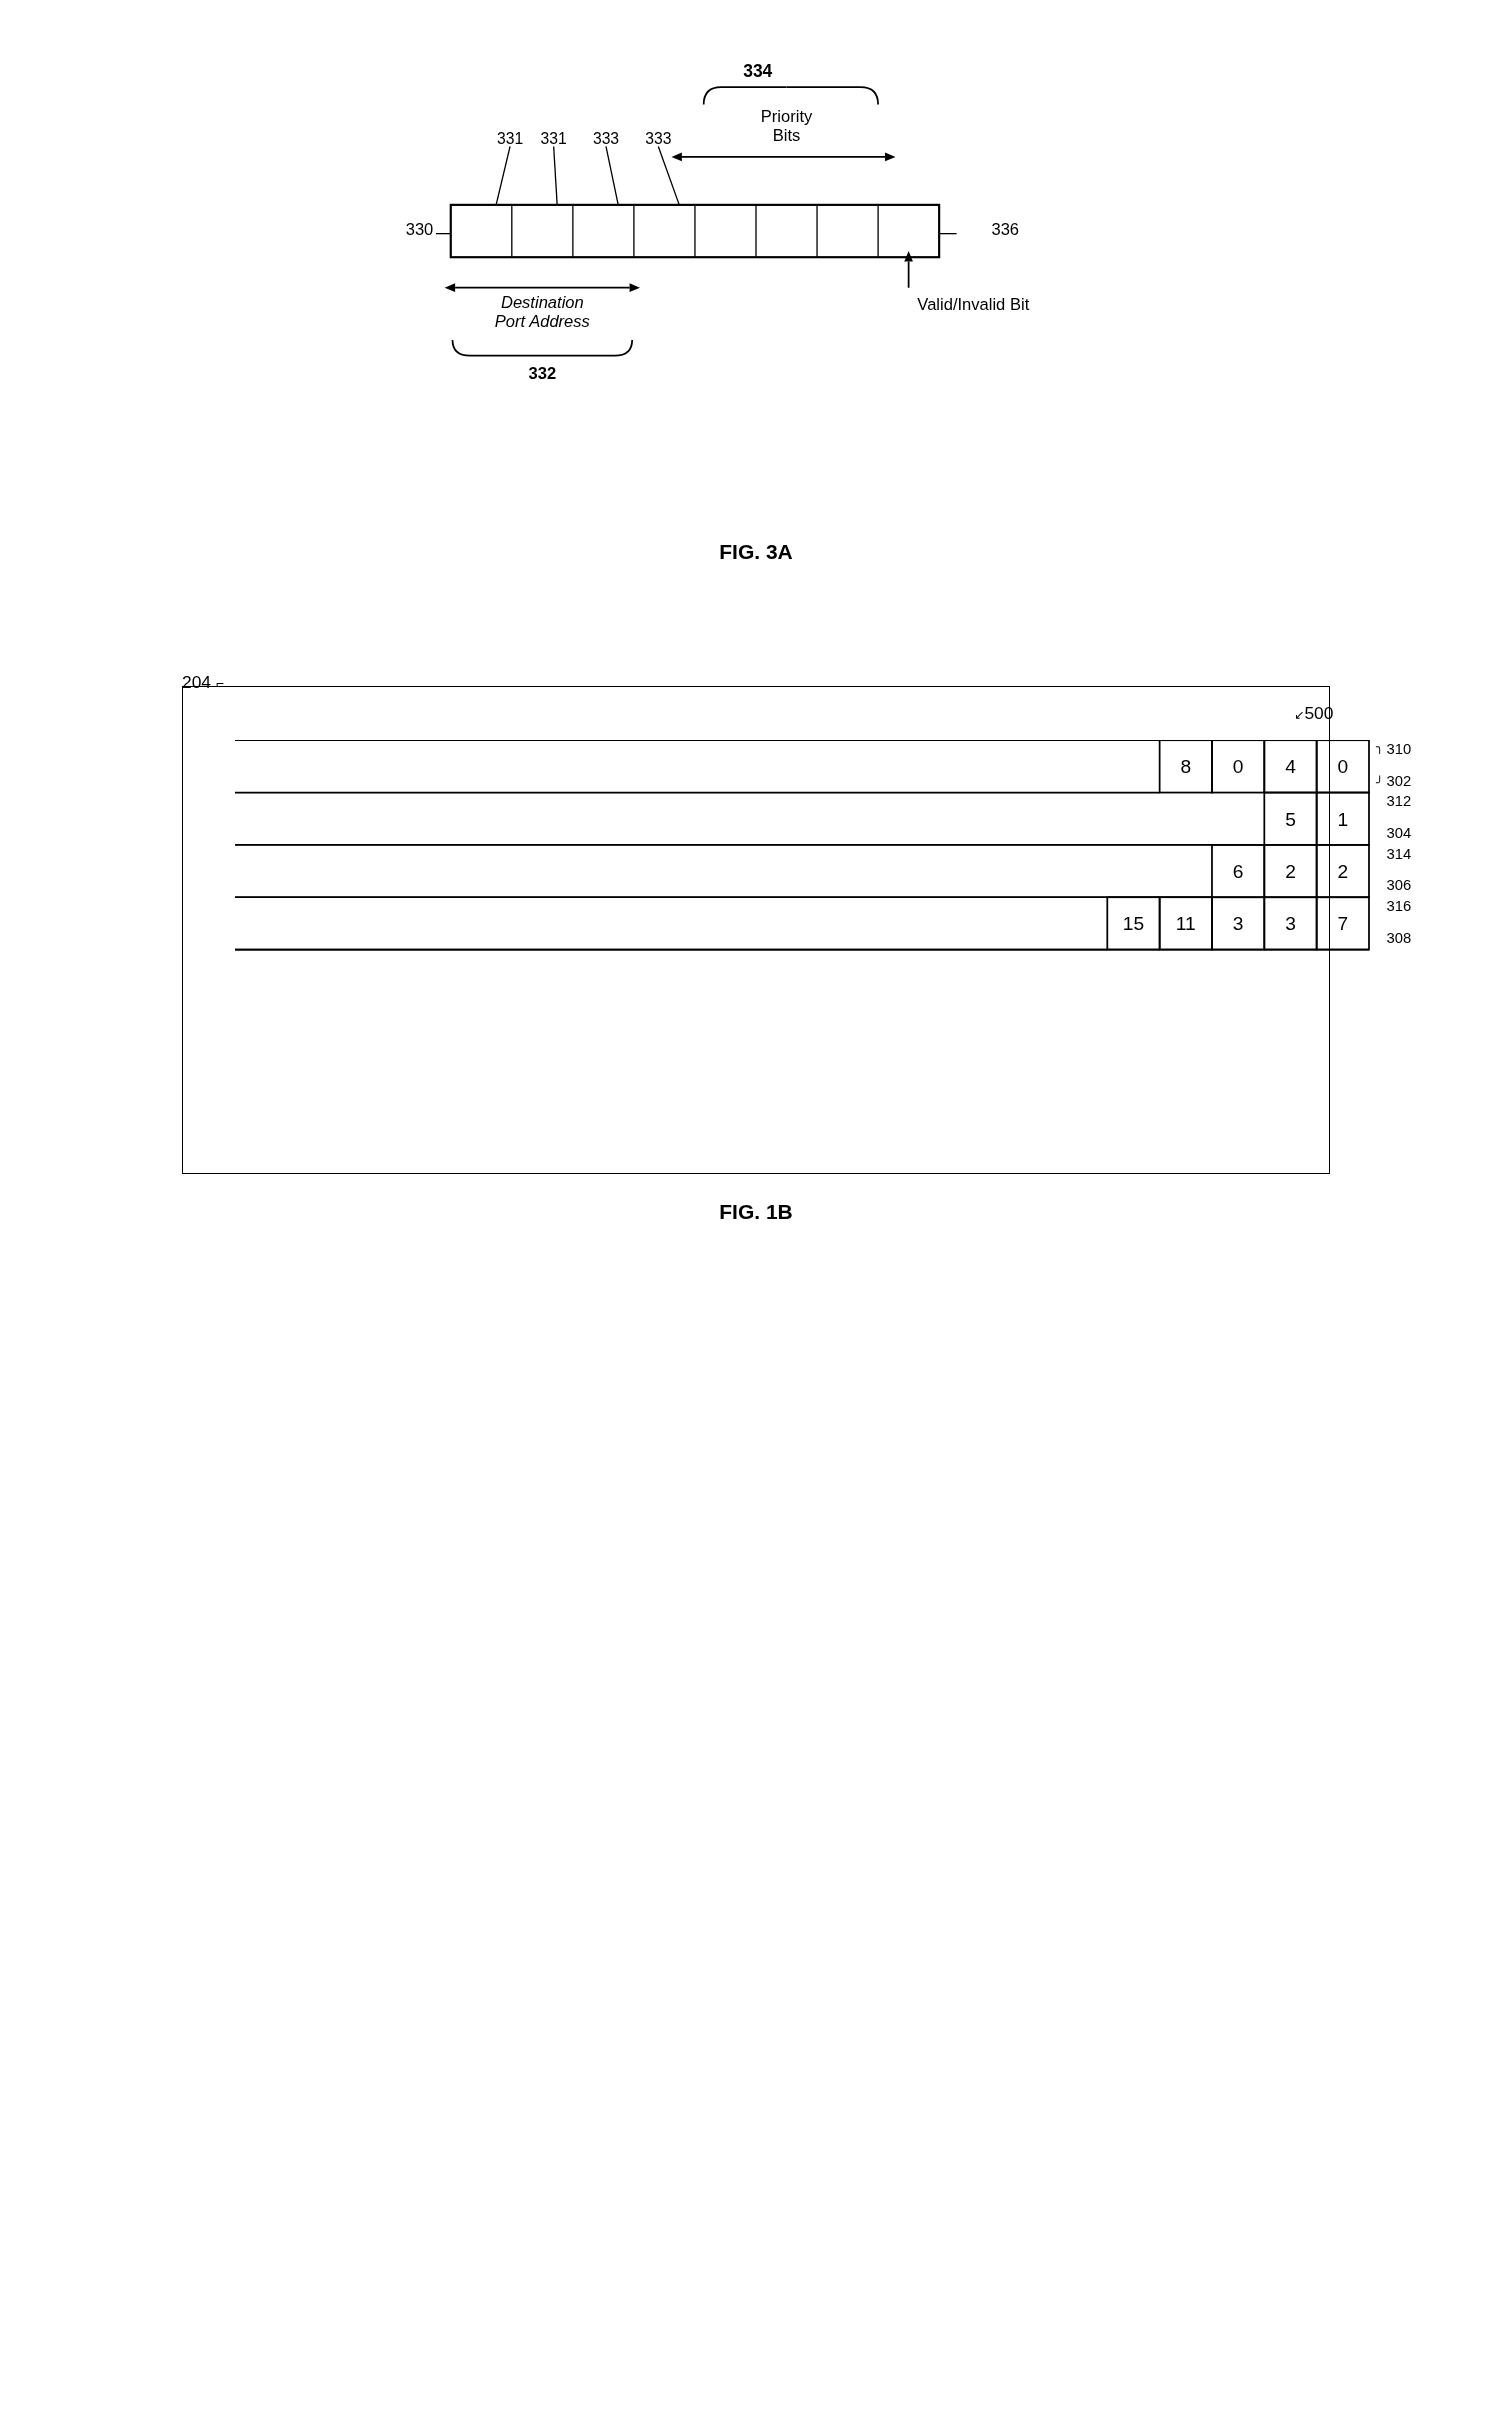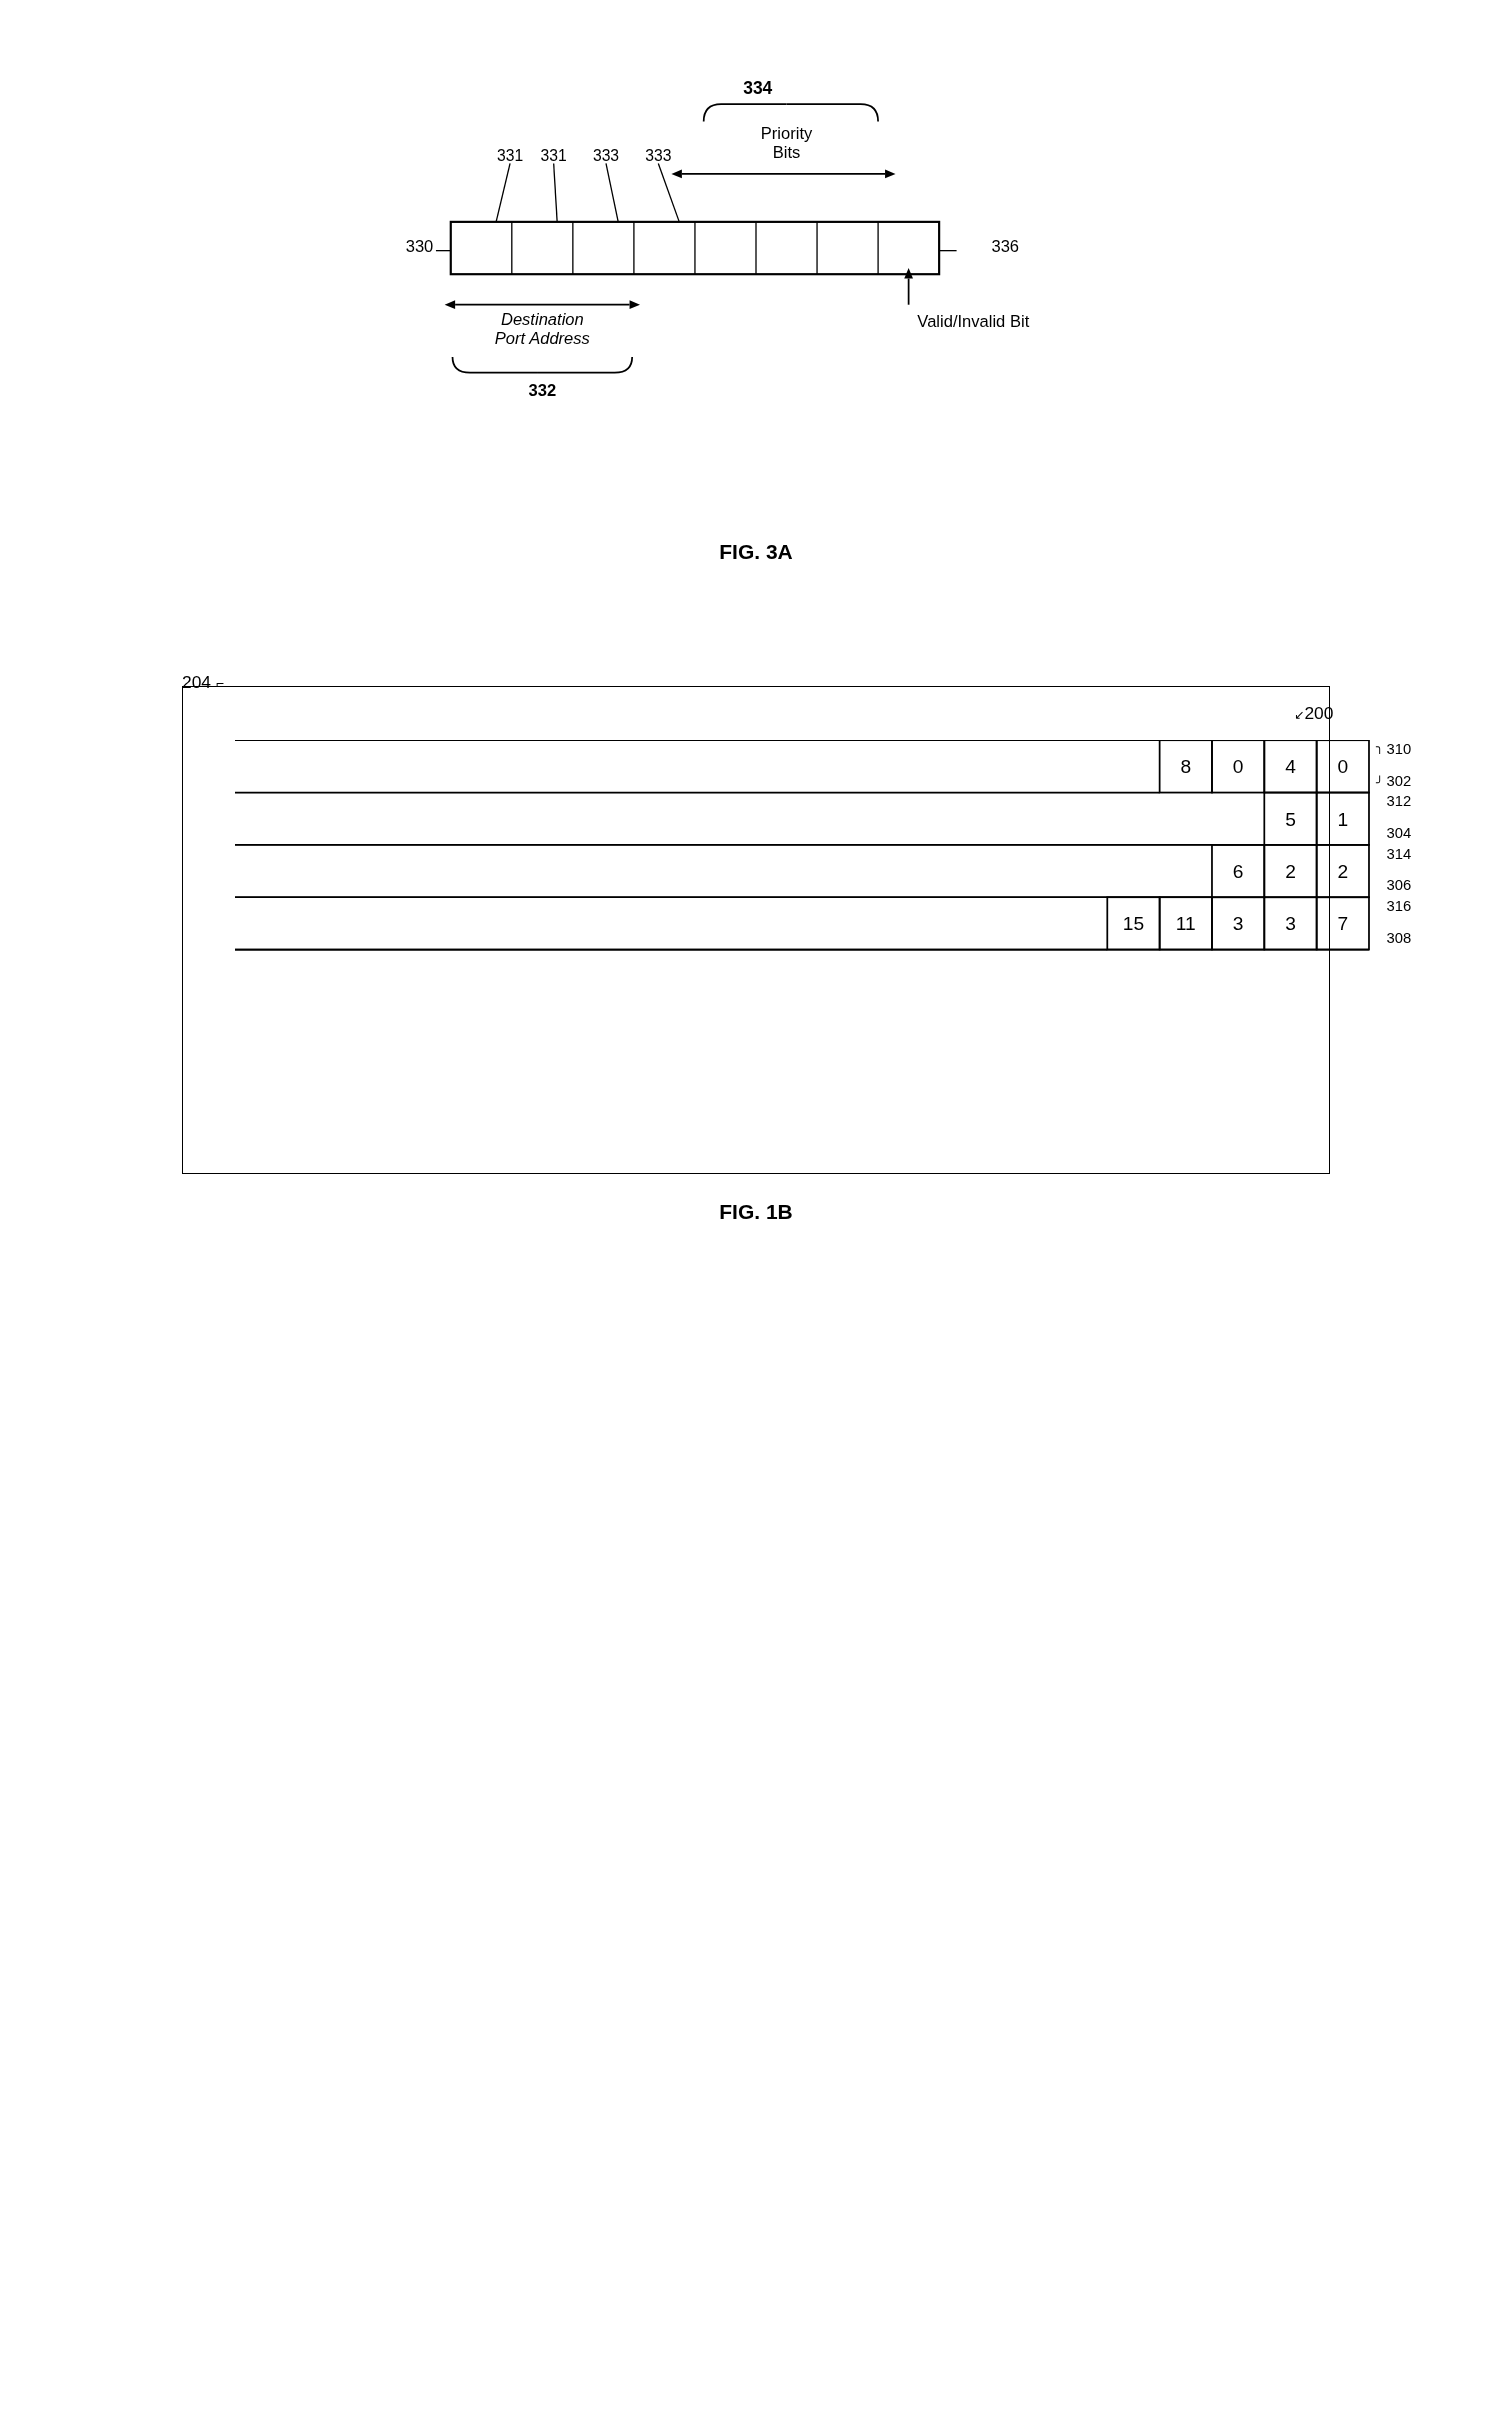--- a/index.html
+++ b/index.html
@@ -38,21 +38,22 @@
       text-align: center;
       font-size: 21px;
       font-weight: bold;
       margin-top: 26px;
     }
 
     
     .fig3a-svg-wrap {
       display: flex;
       justify-content: center;
-      align-items: flex-end;
+      align-items: flex-start;
+      padding-top: 52px;
       height: 523px;
     }
 
     .fig3b-title-wrap {
       text-align: center;
       margin-top: 26px;
     }
   </style>
 </head>
 <body>
@@ -125,21 +126,21 @@
 <div style="position: relative; width: 1148px; margin: 0 auto;">
 
   <div style="font-size:17.4px; position:absolute; top:-14px; left:0;">
     <span>204</span>
     <span style="font-size:14px;">⌐</span>
   </div>
 
   <div class="box-204">
 
     <div style="position:absolute; top:15.7px; right:-4.4px; font-size:17.4px;">
-      <span style="font-size:12.2px;">↙</span><span>200</span>
+      <span style="font-size:12.2px;">↙</span><span>500</span>
     </div>
 
     <svg width="1291" height="297" viewBox="0 0 1480 340" style="display:block; margin: 17.4px 0 0 0;">
 
       <line x1="0" y1="0" x2="1300" y2="0" stroke="#000" stroke-width="2"></line>
       <line x1="0" y1="60" x2="1060" y2="60" stroke="#000" stroke-width="2"></line>
 
       <rect x="1060" y="0" width="60" height="60" fill="none" stroke="#000" stroke-width="2"></rect>
       <text x="1090" y="38" font-size="22" text-anchor="middle">8</text>
       <rect x="1120" y="0" width="60" height="60" fill="none" stroke="#000" stroke-width="2"></rect>

